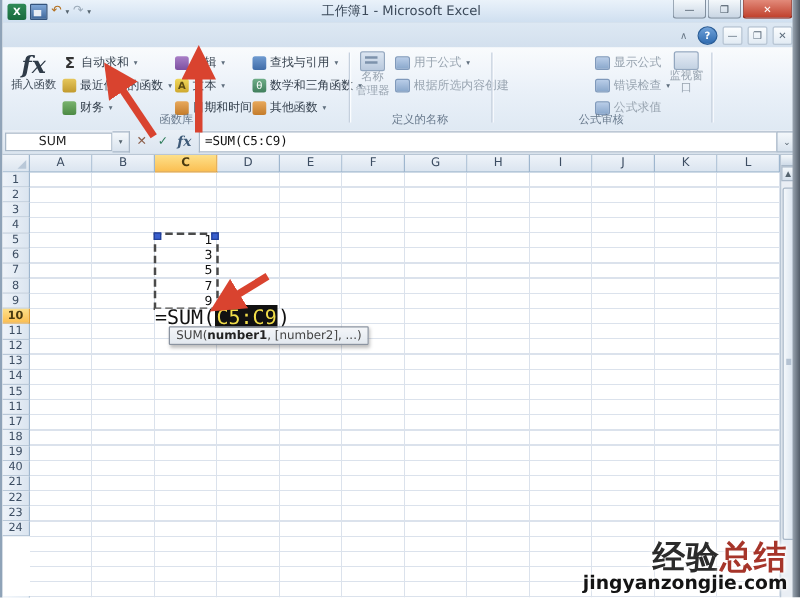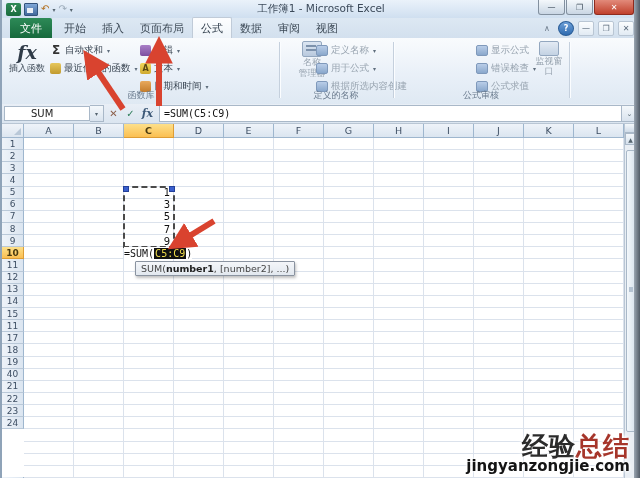--- a/index.html
+++ b/index.html
@@ -98,21 +98,21 @@
   .row-h{width:22px;box-sizing:border-box;border-right:1px solid #9eb6ce;border-bottom:1px solid #b9c8d8;
     background:linear-gradient(to right,#eef3f9,#dbe5f0);font-size:9px;color:#3d4e63;
     display:flex;align-items:center;justify-content:center;}
   .cellsbg{position:absolute;left:22px;top:14px;width:600px;height:340px;
     background-image:repeating-linear-gradient(to right,transparent 0,transparent 49px,#dbe2ec 49px,#dbe2ec 50px),
       repeating-linear-gradient(to bottom,transparent 0,transparent 11.1428px,#dbe2ec 11.1428px,#dbe2ec 12.1428px);}
   .cell-value{position:absolute;font-size:10px;color:#111;text-align:right;display:flex;align-items:center;justify-content:flex-end;}
   .sel-box{position:absolute;border:2px dashed #4a4a4a;box-sizing:border-box;}
   .handle{position:absolute;width:4px;height:4px;background:#3a5fcd;border:1px solid #23409a;}
   .edit-cell{position:absolute;background:#fff;font-family:"DejaVu Sans Mono","Liberation Mono",monospace;
-    font-size:10px;color:#111;white-space:nowrap;display:flex;align-items:center;height:12px;}
+    font-size:16px;color:#111;white-space:nowrap;display:flex;align-items:center;height:12px;}
   .rng{background:#111;color:#f2de4a;padding:0 1px;}
   .tooltip{position:absolute;background:linear-gradient(#f4f6f9,#e2e8ef);border:1px solid #8a93a0;
     box-shadow:1px 2px 3px rgba(0,0,0,.25);font-size:9.5px;color:#444;padding:1px 5px;white-space:nowrap;border-radius:1px;}
   .tooltip b{color:#222;}
   
   .vscroll{position:absolute;left:622px;top:0;width:12px;height:354px;background:#e9eef4;border-left:1px solid #b9c6d4;box-sizing:border-box;}
   .vs-split{height:8px;background:linear-gradient(#f4f8fb,#cfdbe8);border-bottom:1px solid #a9b8c8;}
   .vs-up{height:12px;background:linear-gradient(#f4f8fb,#d5e0ec);border:1px solid #aab9c9;box-sizing:border-box;
     font-size:6px;color:#55646f;display:flex;align-items:center;justify-content:center;}
   .vs-thumb{position:absolute;left:1px;top:26px;width:9px;height:280px;background:linear-gradient(to right,#f4f8fb,#d5e0ec);
@@ -144,30 +144,20 @@
     </div>
     <div class="title-text">工作簿1 - Microsoft Excel</div>
     <div class="winbtns">
       <div class="wbtn">—</div>
       <div class="wbtn">❐</div>
       <div class="wbtn close">✕</div>
     </div>
   </div>
 
   <div class="tabrow">
-    <div class="tabs">
-      <div class="tab file">文件</div>
-      <div class="tab">开始</div>
-      <div class="tab">插入</div>
-      <div class="tab">页面布局</div>
-      <div class="tab active">公式</div>
-      <div class="tab">数据</div>
-      <div class="tab">审阅</div>
-      <div class="tab">视图</div>
-    </div>
     <div class="tabrow-right">
       <span class="tr-ico tr-collapse">∧</span>
       <span class="tr-ico tr-help">?</span>
       <span class="tr-ico">—</span>
       <span class="tr-ico">❐</span>
       <span class="tr-ico">✕</span>
     </div>
   </div>
 
   <div class="ribbon">
@@ -181,55 +171,72 @@
         <div class="fl-item">
           <span class="mini sigma">Σ</span>
           <span>自动求和</span>
           <span class="drop">▾</span>
         </div>
         <div class="fl-item">
           <span class="mini recent"></span>
           <span>最近使用的函数</span>
           <span class="drop">▾</span>
         </div>
+        <div class="fl-item">
+          <span class="mini fin"></span>
+          <span>财务</span>
+          <span class="drop">▾</span>
+        </div>
       </div>
       <div class="fl-col" style="left:136px;">
         <div class="fl-item">
           <span class="mini logic"></span>
           <span>逻辑</span>
           <span class="drop">▾</span>
         </div>
         <div class="fl-item">
           <span class="mini text">A</span>
           <span>文本</span>
           <span class="drop">▾</span>
         </div>
         <div class="fl-item">
           <span class="mini date"></span>
           <span>日期和时间</span>
           <span class="drop">▾</span>
         </div>
       </div>
+      <div class="fl-col" style="left:198px;">
+        <div class="fl-item">
+          <span class="mini lookup"></span>
+          <span>查找与引用</span>
+          <span class="drop">▾</span>
+        </div>
+        <div class="fl-item">
+          <span class="mini math">θ</span>
+          <span>数学和三角函数</span>
+          <span class="drop">▾</span>
+        </div>
+        <div class="fl-item">
+          <span class="mini more"></span>
+          <span>其他函数</span>
+          <span class="drop">▾</span>
+        </div>
+      </div>
       <div class="glabel">函数库</div>
     </div>
 
     <div class="gdivider" style="left:277px;"></div>
 
     <div class="rgroup" style="left:278px;width:112px;">
-      <div class="bigbtn dis" style="left:16px;width:32px;">
+      <div class="bigbtn dis" style="left:2px;width:32px;">
         <span class="nm-icon"></span>
         <span>名称</span>
         <span>管理器</span>
       </div>
       <div class="fl-col" style="left:36px;">
-        <div class="fl-item dis">
-          <span class="mini blue"></span>
-          <span>定义名称</span>
-          <span class="drop">▾</span>
-        </div>
         <div class="fl-item dis">
           <span class="mini blue"></span>
           <span>用于公式</span>
           <span class="drop">▾</span>
         </div>
         <div class="fl-item dis">
           <span class="mini blue"></span>
           <span>根据所选内容创建</span>
         </div>
       </div>

